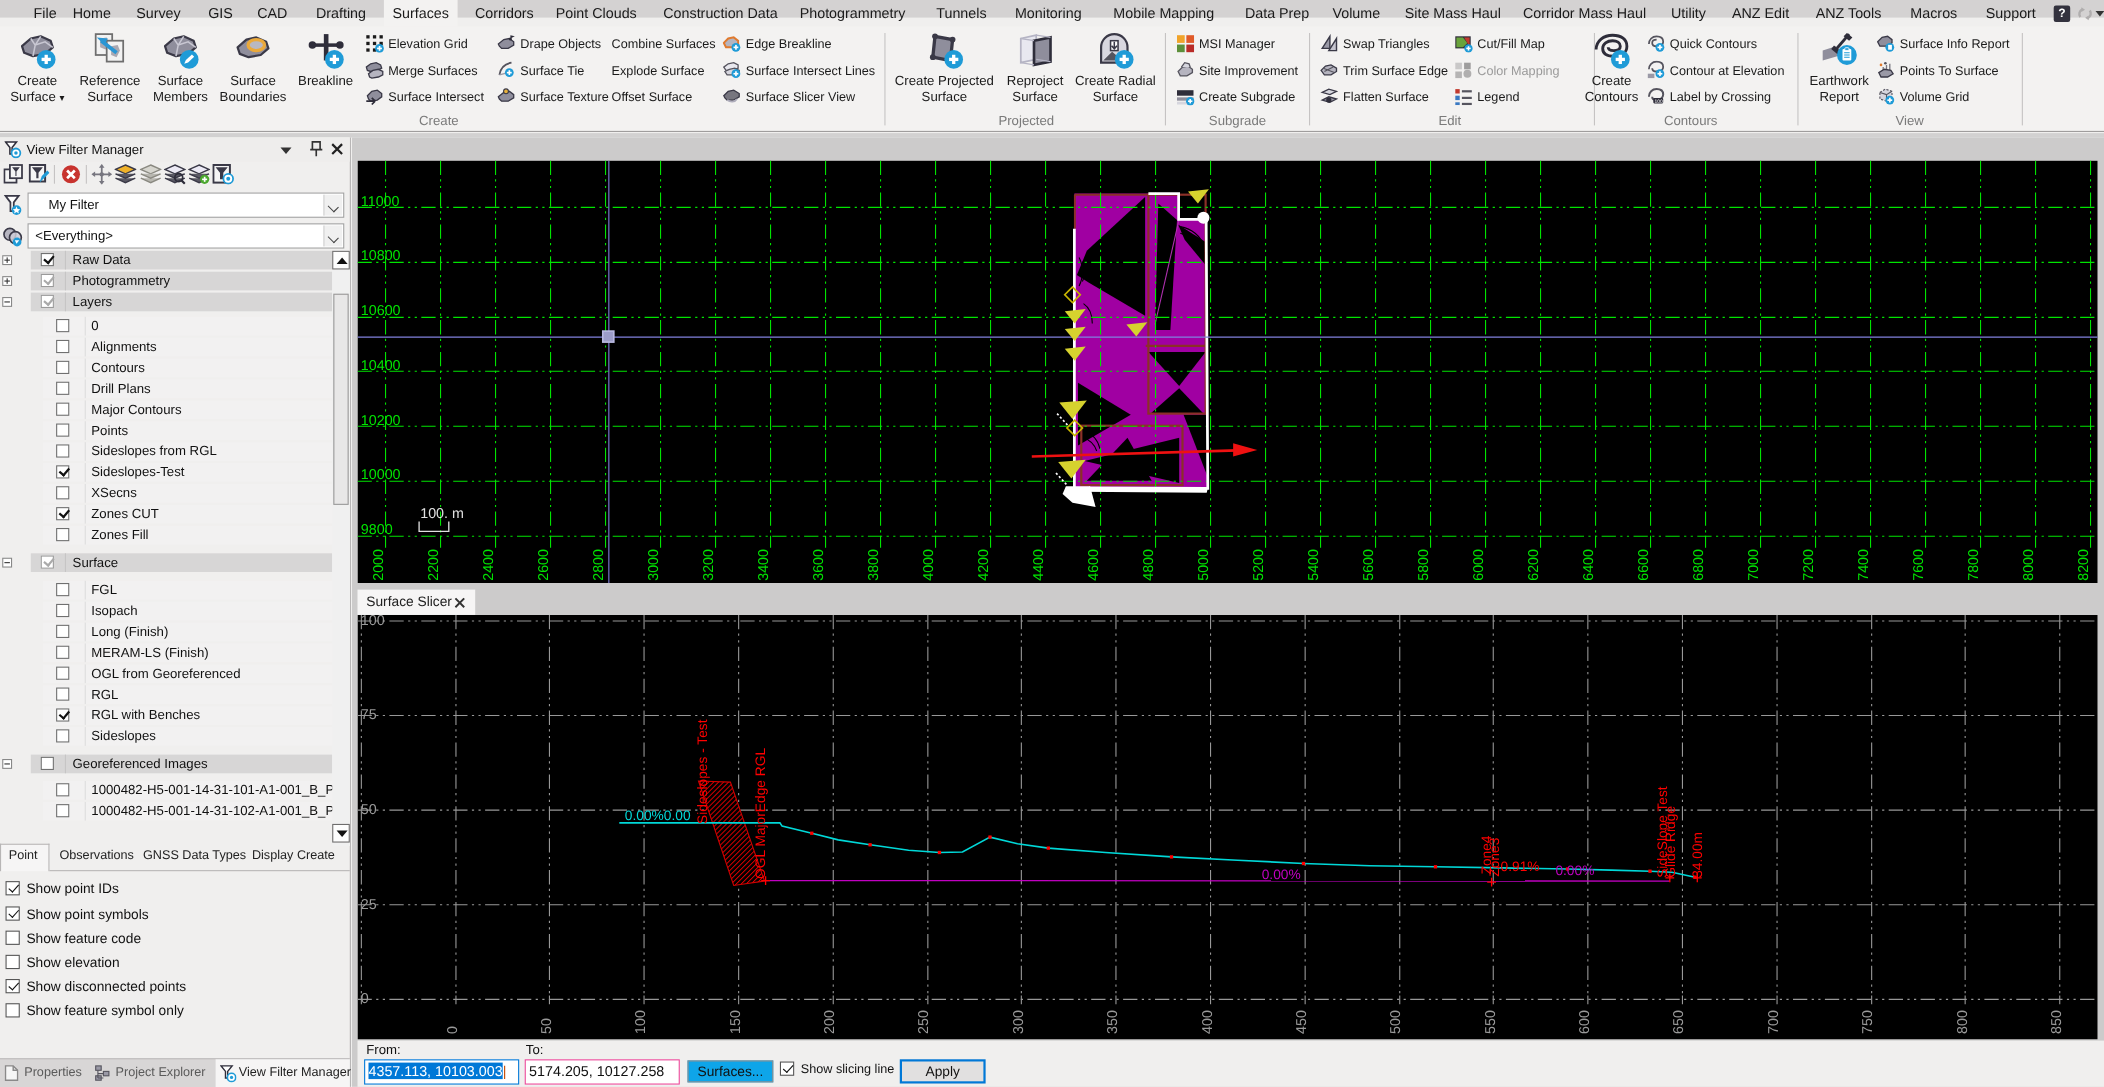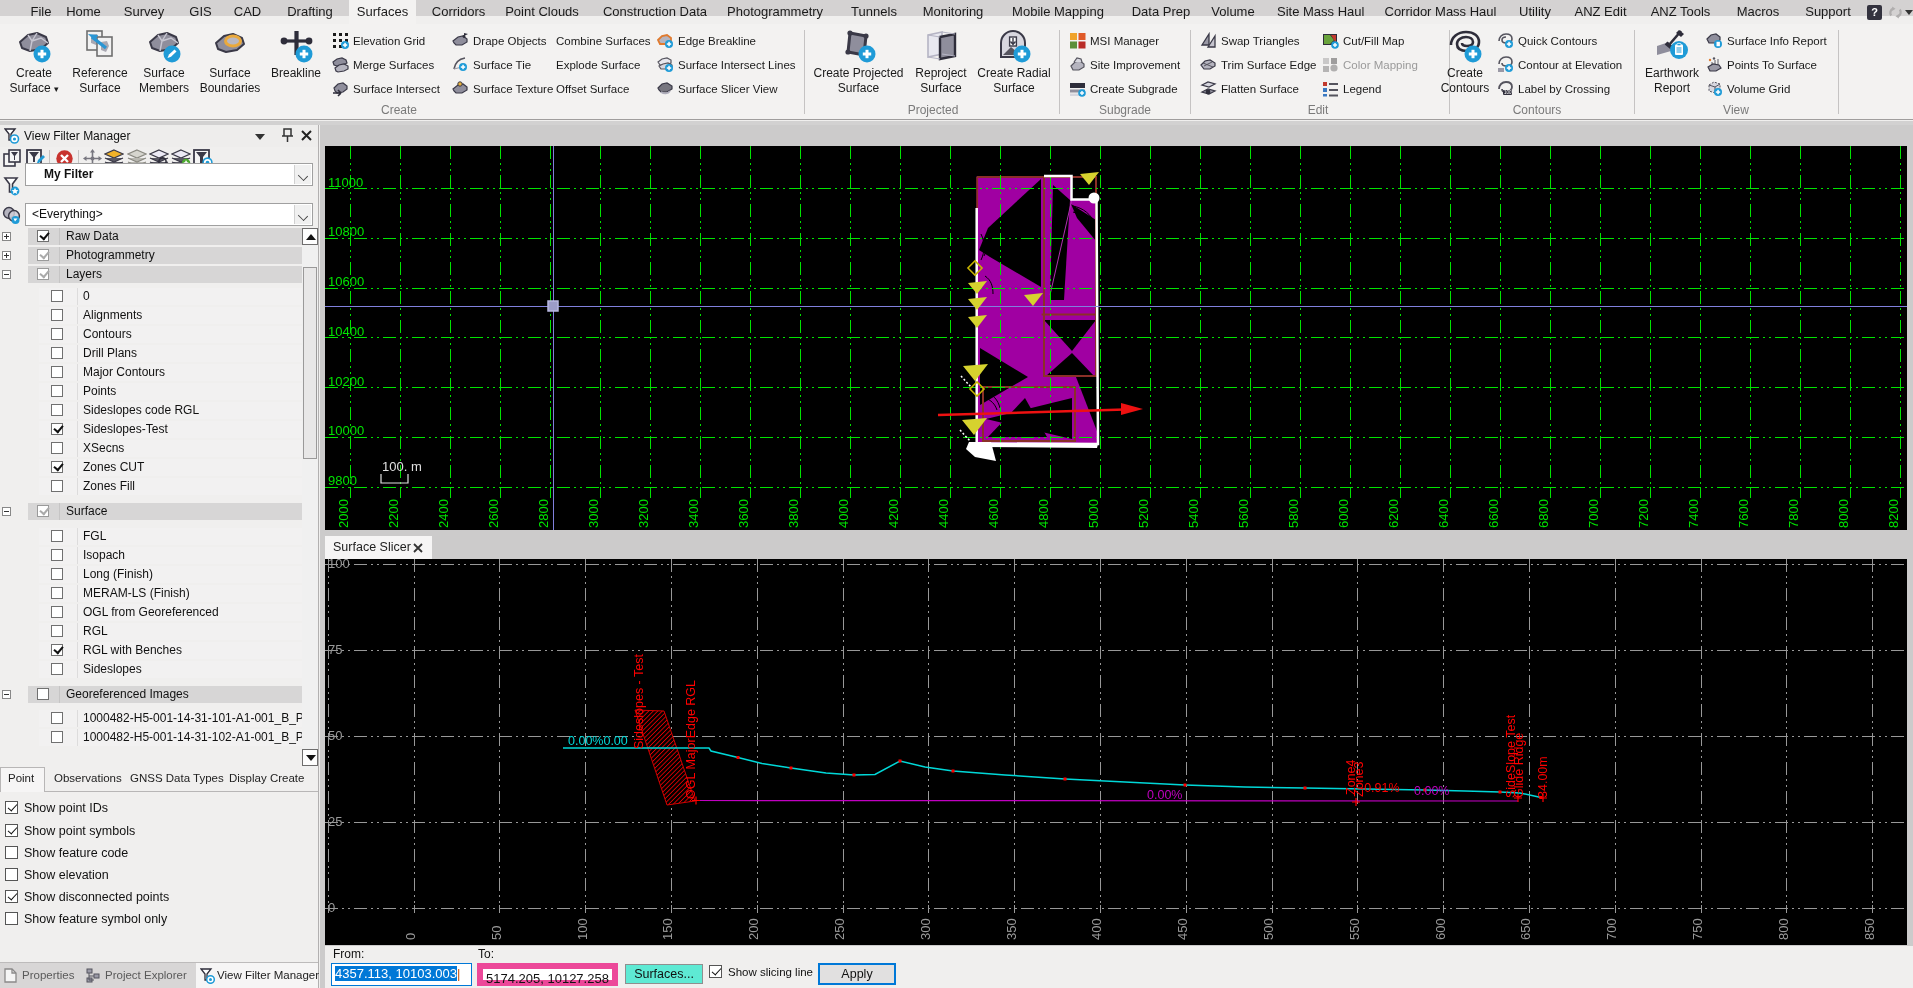--- a/index.html
+++ b/index.html
@@ -44,21 +44,21 @@
 .pcheck.on:after { content:""; position:absolute; left:2px; top:2px; width:8px; height:4px; border-left:1.6px solid #111; border-bottom:1.6px solid #111; transform:rotate(-48deg); }
 .plabel { position:absolute; left:24px; font-size:12.5px; color:#111; white-space:nowrap; }
 
 #main { left:320px; top:125px; width:1593px; height:863px; background:#cccbcb; }
 #doctabs { position:absolute; left:5px; top:0px; width:1588px; height:21px; background:#cccbcb; }
 #plancanvas { position:absolute; left:5px; top:21px; }
 #slicertab { position:absolute; left:5px; top:411px; width:1588px; height:23px; background:#cccbcb; }
 #slicercanvas { position:absolute; left:5px; top:434px; }
 #slicerctrl { position:absolute; left:5px; top:821px; width:1588px; height:42px; background:#f0efee; font-size:12px; color:#111; }
 .btn { position:absolute; background:#e1e0e0; border:1px solid #8f8f8f; text-align:center; font-size:12.5px; color:#111; }
-.field { position:absolute; background:#fff; border:6px solid #ec4899; font-size:13px; line-height:20px; padding-left:3px; color:#111; }
+.field { position:absolute; background:#fff; border:1px solid #ec4899; font-size:13px; line-height:20px; padding-left:3px; color:#111; }
 </style>
 </head>
 <body>
 <div id="app">
   <div id="menubar" class="abs">
     <div class="menu-item" style="left:27px;width:28px;">File</div>
     <div class="menu-item" style="left:64px;width:39px;">Home</div>
     <div class="menu-item" style="left:122px;width:44px;">Survey</div>
     <div class="menu-item" style="left:187px;width:27px;">GIS</div>
     <div class="menu-item" style="left:232px;width:31px;">CAD</div>
@@ -443,21 +443,21 @@
           <path d="M3,3 L14,3 L10,8 L10,14 L7,14 L7,8 Z" fill="#3a3947"></path>
           <circle cx="14.5" cy="13.5" r="4.4" fill="#fff" stroke="#1f9bd7" stroke-width="1.6"></circle>
           <circle cx="14.5" cy="13.5" r="1.8" fill="#1f9bd7"></circle>
         </svg>
     </div>
     <svg class="abs" style="left:3px;top:51px;" width="18" height="22" viewBox="0 0 18 22">
         <path d="M2,2 L14,2 L9.5,8 L9.5,16 L6.5,16 L6.5,8 Z" fill="#fff" stroke="#3a3947" stroke-width="1.6"></path>
         <circle cx="12" cy="15" r="4.4" fill="#1f9bd7"></circle>
         <path d="M12,11.8 L13,14 L15.4,14.2 L13.6,15.8 L14.2,18 L12,16.8 L9.8,18 L10.4,15.8 L8.6,14.2 L11,14 Z" fill="#fff"></path>
       </svg>
-    <div class="combo" style="top:38px;font-weight:bold;"><span style="padding-left:18px;">My Filter</span><span class="dd"></span></div>
+    <div class="combo" style="top:50px;"><span style="padding-left:18px;">My Filter</span><span class="dd"></span></div>
     <svg class="abs" style="left:2px;top:80px;" width="20" height="20" viewBox="0 0 20 20">
         <circle cx="7" cy="8" r="5.4" fill="#b5b4bf" stroke="#3a3947" stroke-width="1.5"></circle>
         <circle cx="12" cy="11" r="5.4" fill="#cfced8" stroke="#3a3947" stroke-width="1.5" fill-opacity="0.85"></circle>
         <circle cx="13.5" cy="15" r="4" fill="#1f9bd7"></circle>
         <path d="M11.5,13.5 L15.5,13.5 L13,16.5 Z" fill="#fff"></path>
       </svg>
     <div class="combo" style="top:78px;"><span style="padding-left:6px;">&lt;Everything&gt;</span><span class="dd"></span></div>
 
     <div id="tree" class="abs" style="left:0;top:103px;width:318px;height:541px;background:#f0efee;">
       <div class="trow" style="top:0px;"></div>
@@ -495,21 +495,21 @@
         <div class="cb" style="left:51px;top:138px;"></div>
         <div class="abs" style="left:77px;top:136px;width:1px;height:17px;background:#dddcdc;"></div>
         <div class="tlabel" style="left:83px;top:136px;">Major Contours</div>
       <div class="titem" style="top:155px;"></div>
         <div class="cb" style="left:51px;top:157px;"></div>
         <div class="abs" style="left:77px;top:155px;width:1px;height:17px;background:#dddcdc;"></div>
         <div class="tlabel" style="left:83px;top:155px;">Points</div>
       <div class="titem" style="top:174px;"></div>
         <div class="cb" style="left:51px;top:176px;"></div>
         <div class="abs" style="left:77px;top:174px;width:1px;height:17px;background:#dddcdc;"></div>
-        <div class="tlabel" style="left:83px;top:174px;">Sideslopes code RGL</div>
+        <div class="tlabel" style="left:83px;top:174px;">Sideslopes from RGL</div>
       <div class="titem" style="top:193px;"></div>
         <div class="cb checked" style="left:51px;top:195px;"></div>
         <div class="abs" style="left:77px;top:193px;width:1px;height:17px;background:#dddcdc;"></div>
         <div class="tlabel" style="left:83px;top:193px;">Sideslopes-Test</div>
       <div class="titem" style="top:212px;"></div>
         <div class="cb" style="left:51px;top:214px;"></div>
         <div class="abs" style="left:77px;top:212px;width:1px;height:17px;background:#dddcdc;"></div>
         <div class="tlabel" style="left:83px;top:212px;">XSecns</div>
       <div class="titem" style="top:231px;"></div>
         <div class="cb checked" style="left:51px;top:233px;"></div>
@@ -921,19 +921,19 @@
 <text transform="translate(1198,239) rotate(-90)" fill="#ff0000">Glide Ridge</text>
 <text transform="translate(1222,239) rotate(-90)" fill="#ff0000">34.00m</text>
 </g>
 </svg>
     </div>
     <div id="slicerctrl">
       <div class="abs" style="left:8px;top:1px;">From:</div>
       <div class="field" style="left:6px;top:17px;width:141px;height:23px;border:1px solid #0078d7;"><span style="background:#0078d7;color:#fff;">4357.113, 10103.003</span><span style="color:#c8500a;">|</span></div>
       <div class="abs" style="left:153px;top:1px;">To:</div>
       <div class="field" style="left:152px;top:17px;width:141px;height:23px;">5174.205, 10127.258</div>
-      <div class="btn" style="left:300px;top:18px;width:78px;height:20px;line-height:18px;background:#5eead4;">Surfaces...</div>
+      <div class="btn" style="left:300px;top:18px;width:78px;height:20px;line-height:18px;background:#0ea5e9;">Surfaces...</div>
       <div class="pcheck on" style="left:384px;top:19px;background:#fff;"></div>
       <div class="abs" style="left:403px;top:20px;font-size:11.5px;">Show slicing line</div>
       <div class="btn" style="left:493px;top:17px;width:78px;height:22px;line-height:19px;border:2px solid #0078d7;">Apply</div>
     </div>
   </div>
 </div>
 
 </body></html>

